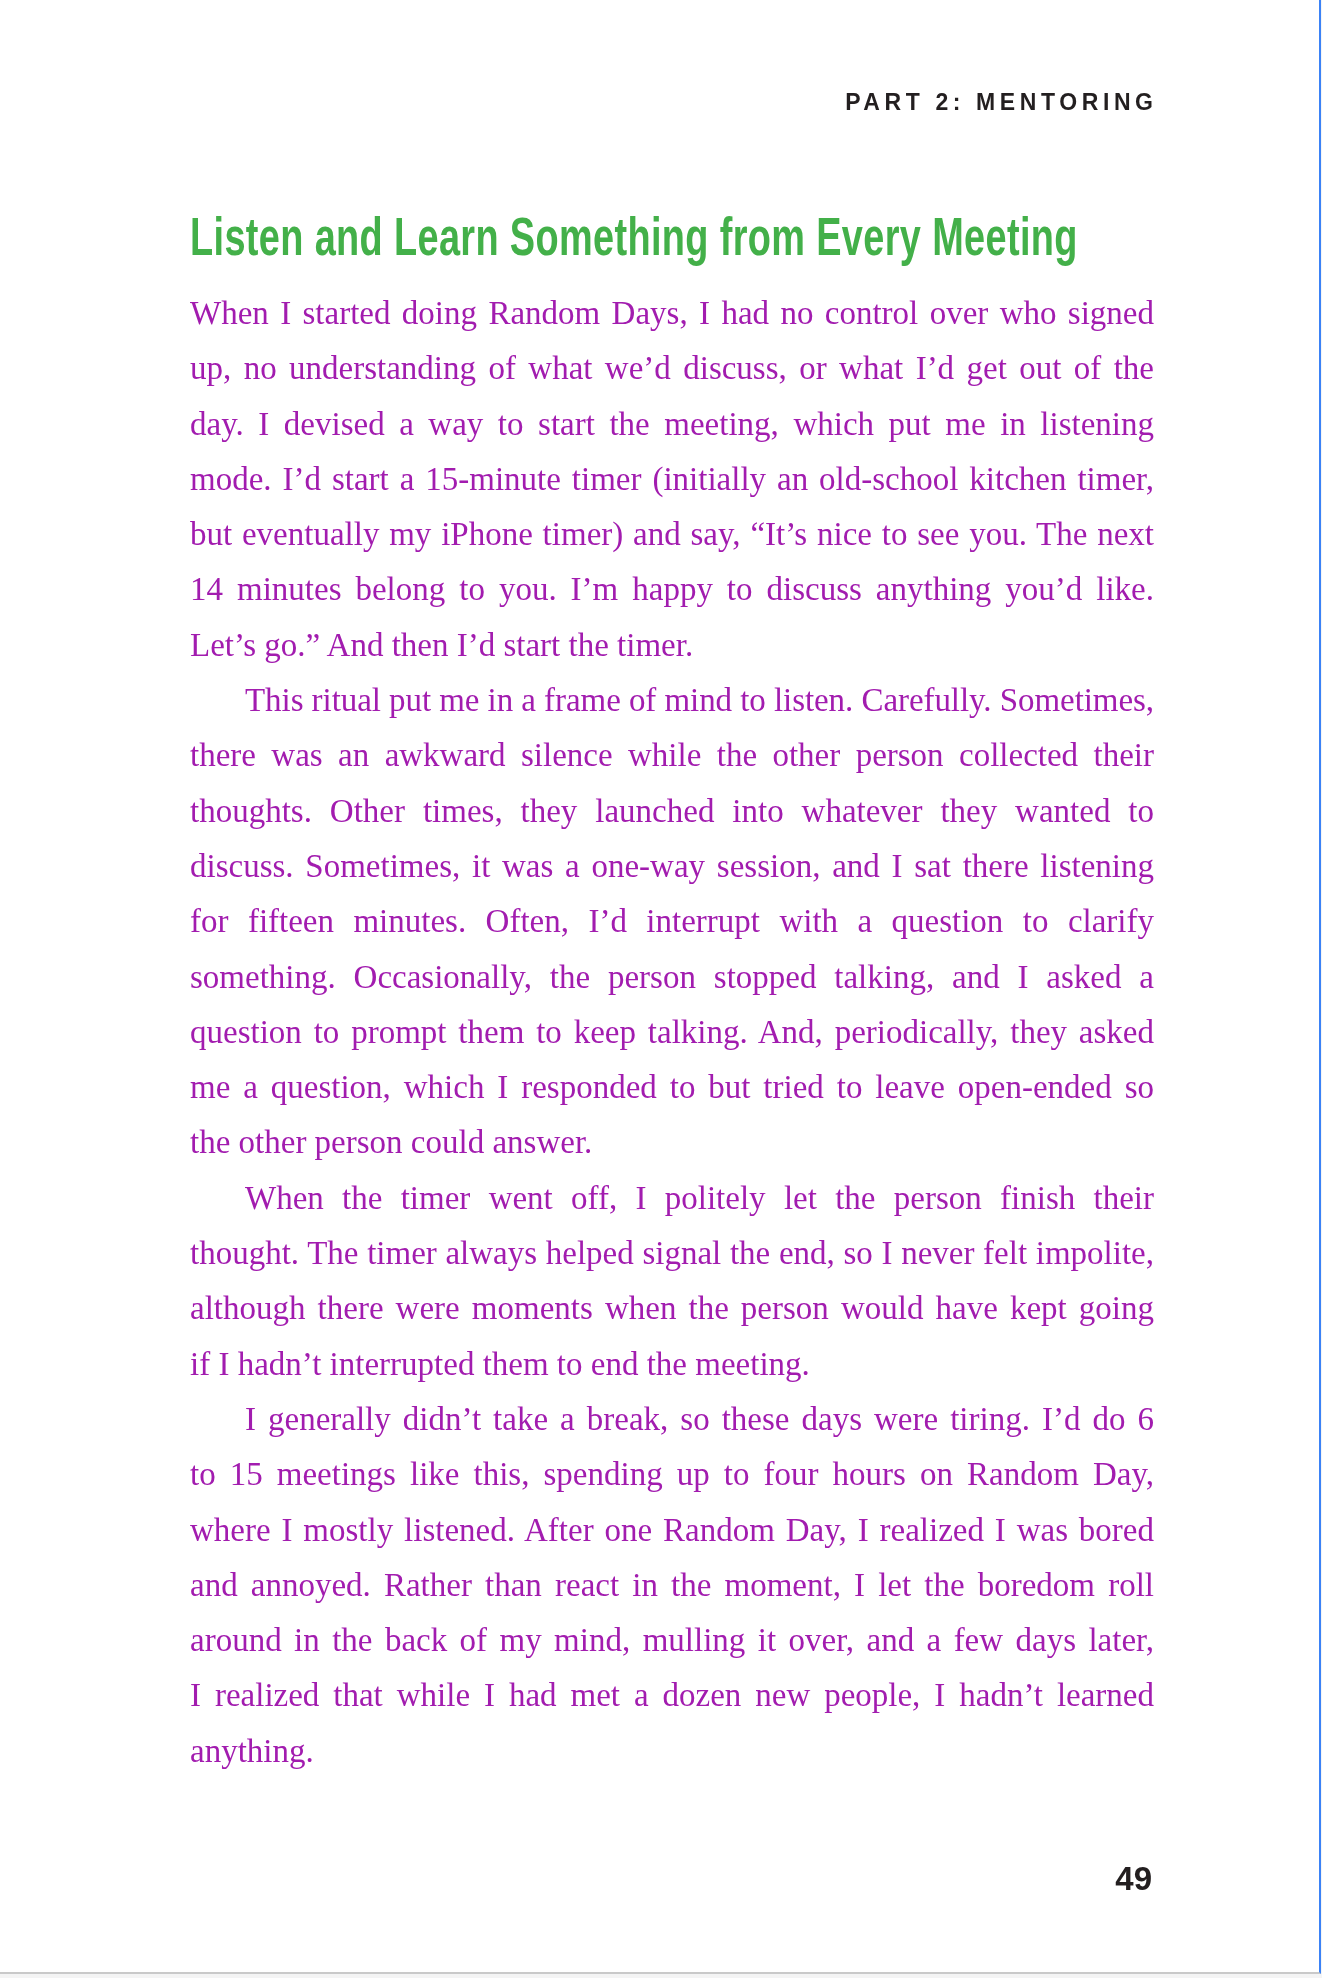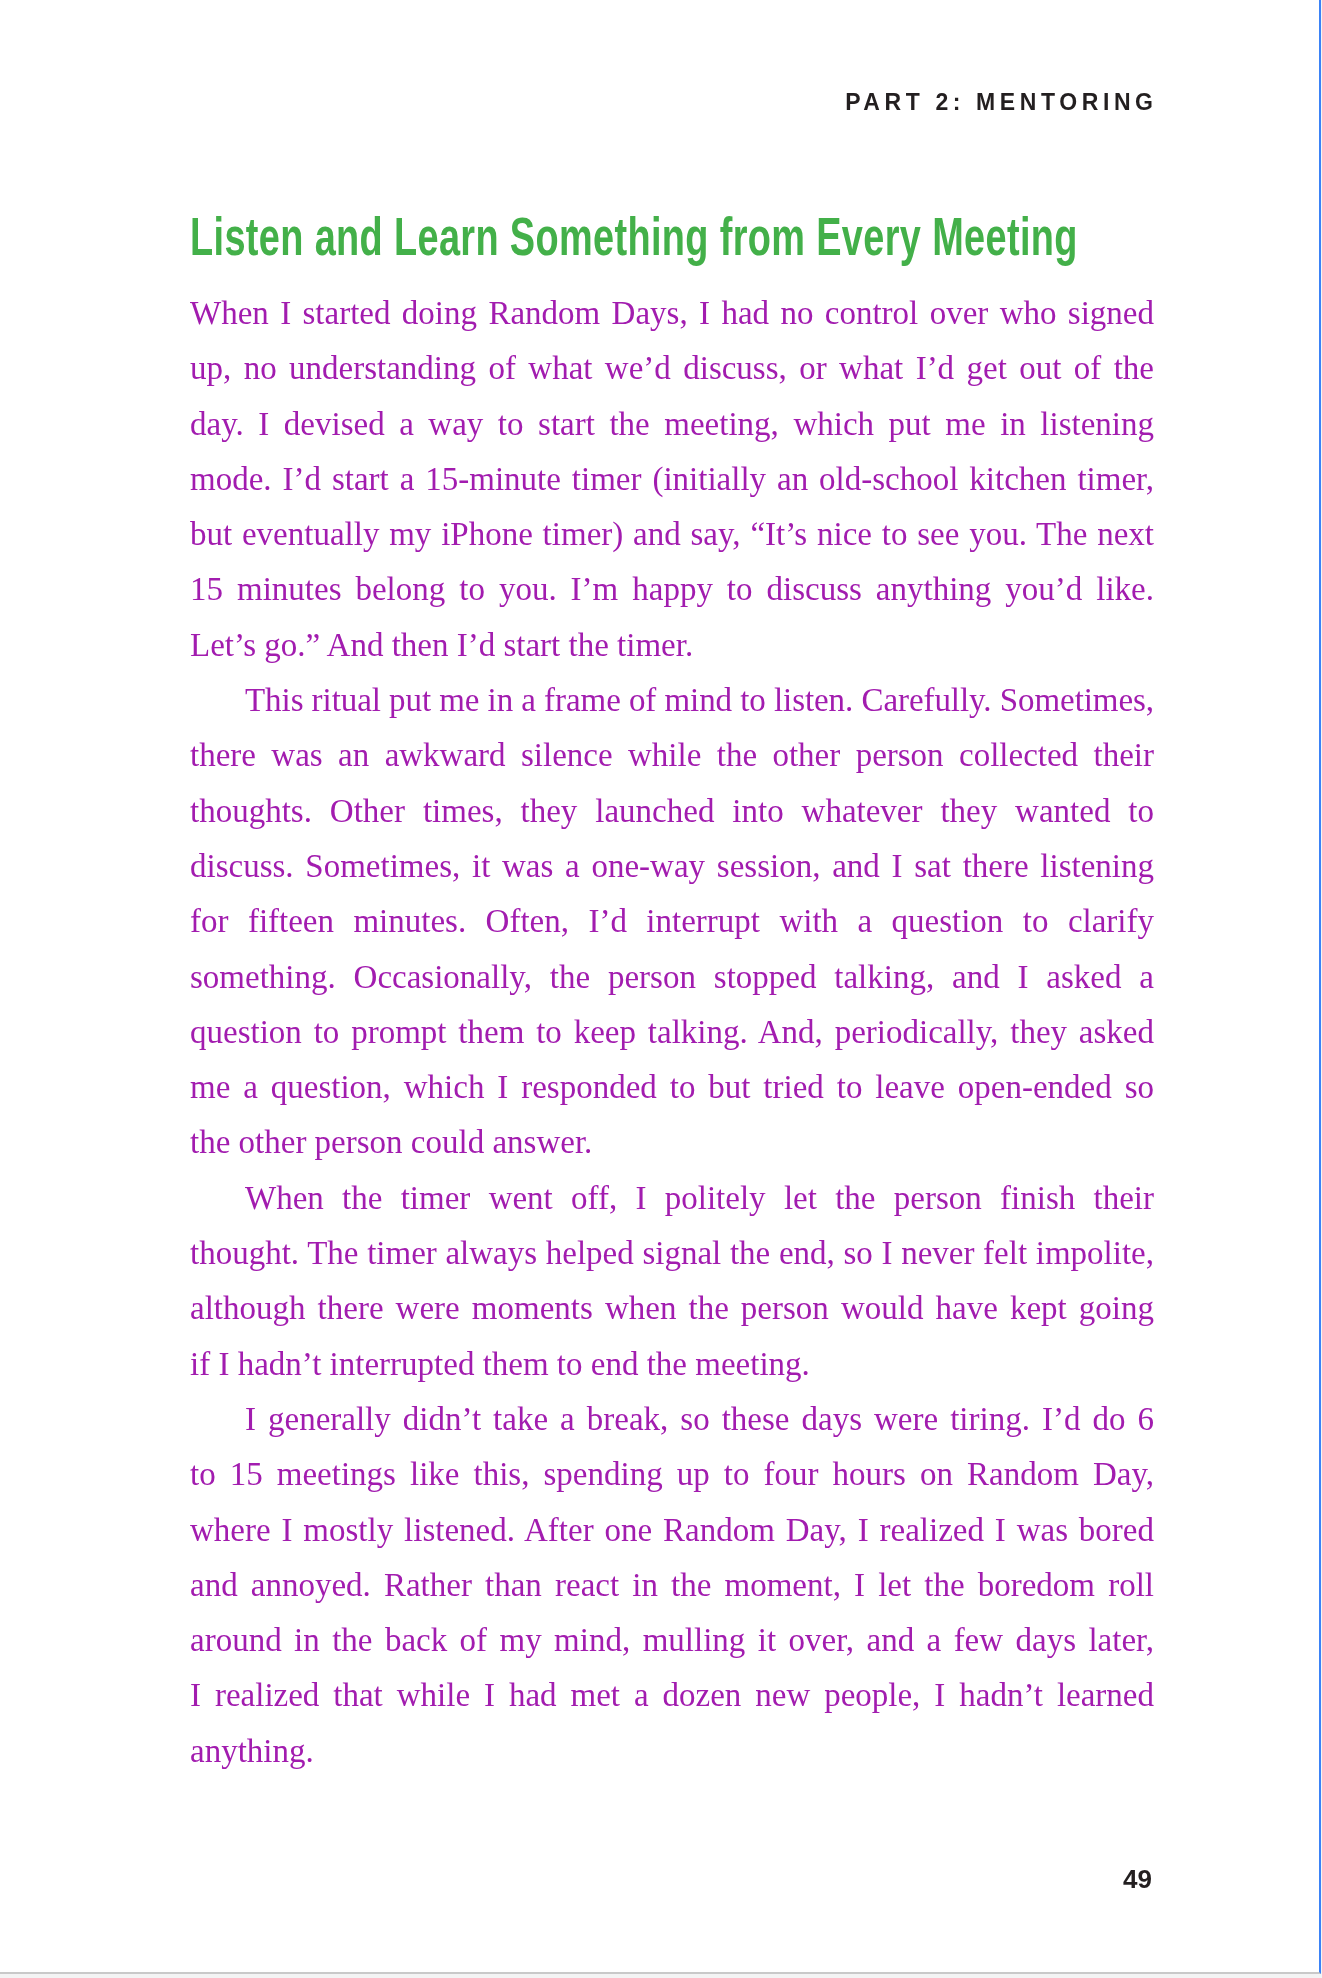--- a/index.html
+++ b/index.html
@@ -76,21 +76,21 @@
   }
   .line.first-indent {
     padding-left: 55px;
   }
   .folio {
     position: absolute;
     top: 1865px;
     right: 167px;
     font-family: "Liberation Sans", sans-serif;
     font-weight: bold;
-    font-size: 26px;
+    font-size: 33px;
     color: #231f20;
     line-height: 28px;
   }
 </style>
 </head>
 <body>
 
 <div class="page">
   <div class="running-head">PART 2: MENTORING</div>
 
@@ -98,21 +98,21 @@
     <h2 class="chapter-title" style="margin:0">Listen and Learn Something from Every Meeting</h2>
   </div>
 
   <div class="body-text">
     <div>
       <span class="line">When I started doing Random Days, I had no control over who signed</span>
       <span class="line">up, no understanding of what we’d discuss, or what I’d get out of the</span>
       <span class="line">day. I devised a way to start the meeting, which put me in listening</span>
       <span class="line">mode. I’d start a 15-minute timer (initially an old-school kitchen timer,</span>
       <span class="line">but eventually my iPhone timer) and say, “It’s nice to see you. The next</span>
-      <span class="line">15 minutes belong to you. I’m happy to discuss anything you’d like.</span>
+      <span class="line">14 minutes belong to you. I’m happy to discuss anything you’d like.</span>
       <span class="line last">Let’s go.” And then I’d start the timer.</span>
     </div>
     <div>
       <span class="line first-indent" style="letter-spacing: -0.0633929px;">This ritual put me in a frame of mind to listen. Carefully. Sometimes,</span>
       <span class="line">there was an awkward silence while the other person collected their</span>
       <span class="line">thoughts. Other times, they launched into whatever they wanted to</span>
       <span class="line">discuss. Sometimes, it was a one-way session, and I sat there listening</span>
       <span class="line">for fifteen minutes. Often, I’d interrupt with a question to clarify</span>
       <span class="line">something. Occasionally, the person stopped talking, and I asked a</span>
       <span class="line">question to prompt them to keep talking. And, periodically, they asked</span>

